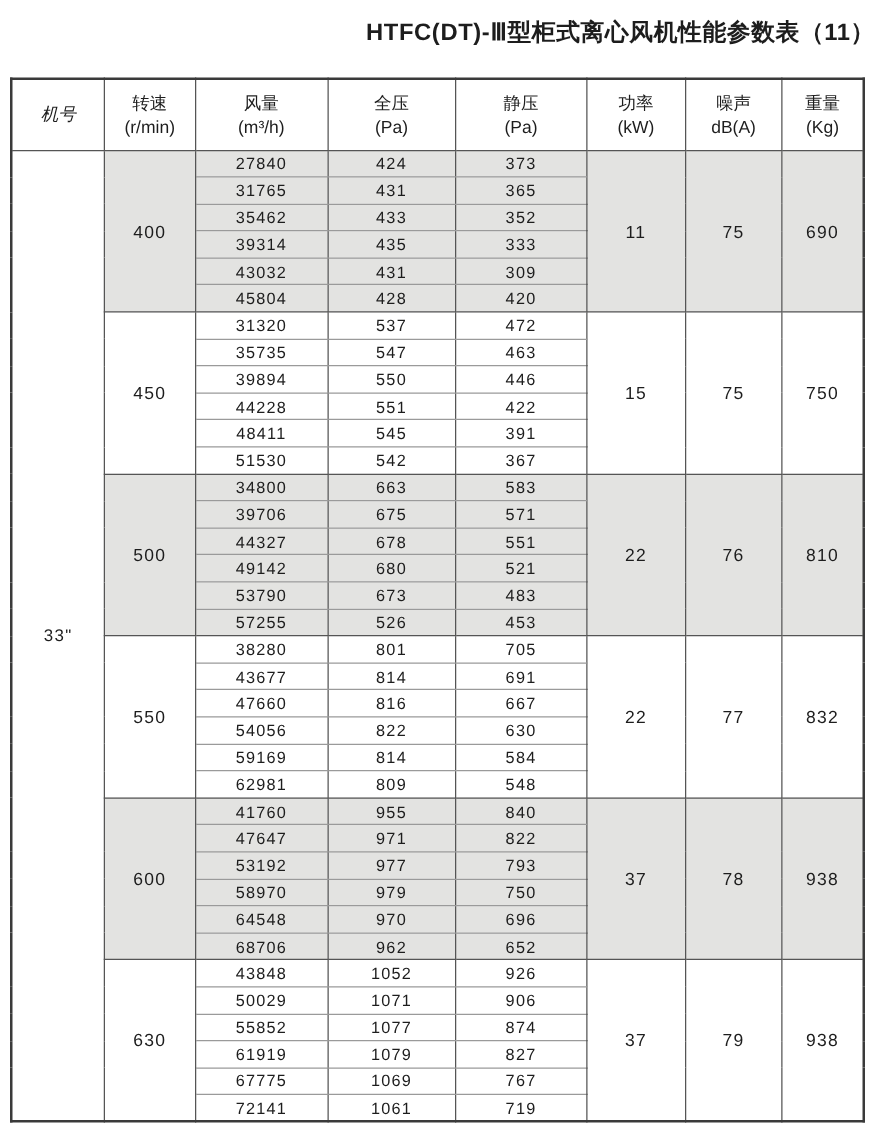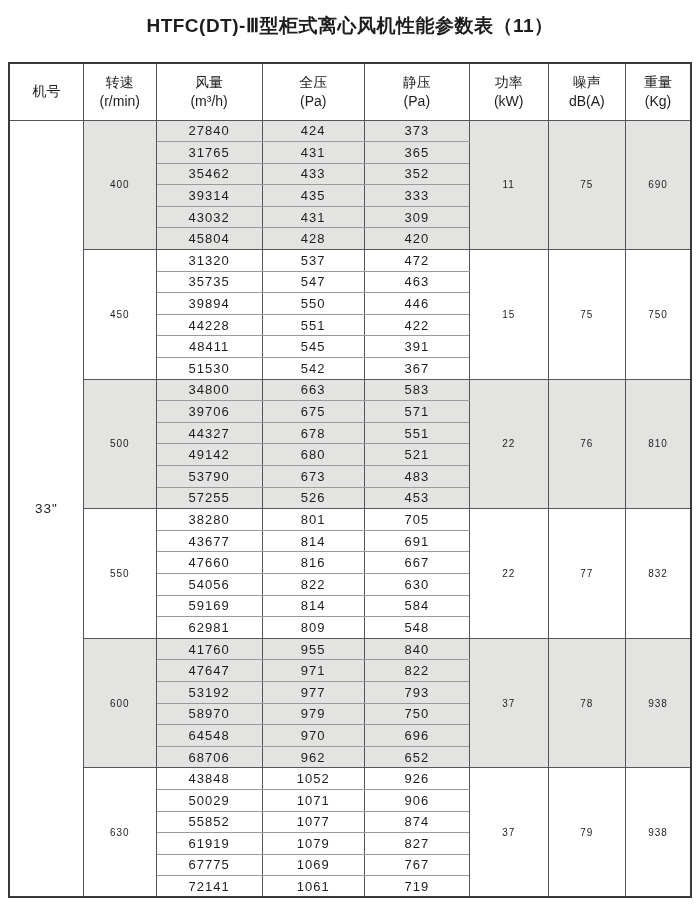--- a/index.html
+++ b/index.html
@@ -5,21 +5,21 @@
   * { box-sizing: border-box; }
   html, body {
     margin: 0; padding: 0;
     width: 700px; height: 912px;
     background: #ffffff;
     font-family: "Liberation Sans", sans-serif;
     color: #222222;
   }
   .title {
     margin: 13px 0 0 0;
-    text-align: center;
+    text-align: right;
     font-size: 19px;
     font-weight: bold;
     letter-spacing: 0.5px;
     color: #1d1d1d;
   }
   table.spec-table {
     border-collapse: collapse;
     table-layout: fixed;
     width: 684px;
     margin: 23px 0 0 8px;
@@ -44,22 +44,22 @@
     text-align: center;
     vertical-align: middle;
     font-size: 13px;
     letter-spacing: 1px;
     color: #1d1d1d;
     background: #ffffff;
   }
   td.inner-line { border-bottom: 1px solid #9a9a9a; }
   td.shaded { background: #e3e3e1; }
   td.machine-cell { background: #ffffff; font-size: 13.5px; }
-  td.speed-cell, td.merge-cell { font-size: 10px; }
-  .col0 { width: 73px; }
+  td.speed-cell, td.merge-cell { font-size: 14px; }
+  .col0 { width: 73px; font-style: italic; }
   .col1 { width: 71px; }
   .col2 { width: 104px; }
   .col3 { width: 100px; }
   .col4 { width: 103px; }
   .col5 { width: 77px; margin-left: 29px; }
   .col6 { width: 76px; text-align: center; }
   .col7 { width: 64px; }
 </style>
 </head>
 <body>

